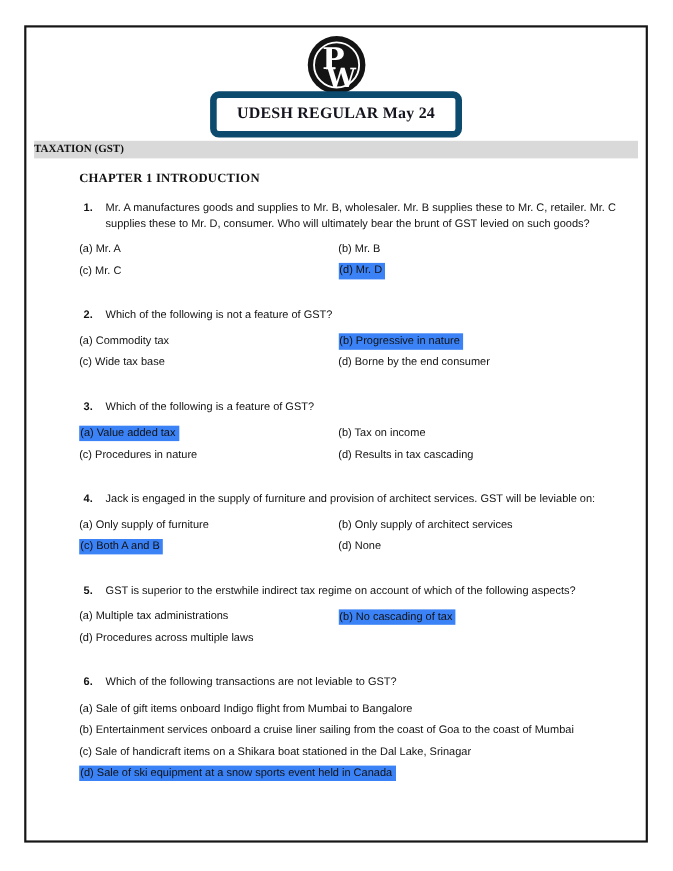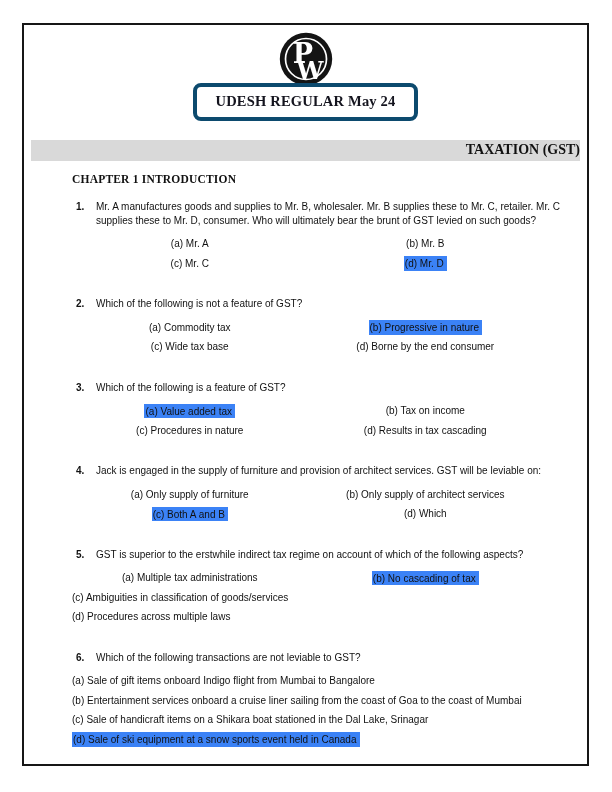--- a/index.html
+++ b/index.html
@@ -17,37 +17,37 @@
     border: 2px solid #161616;
     box-sizing: border-box;
     background: #fff;
     overflow: hidden;
   }
   .logo-wrap { text-align: center; margin-top: 7px; height: 54px; }
   .logo-wrap svg { display: inline-block; }
   .banner-wrap { text-align: center; margin-top: -3px; position: relative; z-index: 2; }
   .banner {
     display: inline-block;
-    border: 4px solid #0c4a6e;
+    border: 6px solid #0c4a6e;
     border-radius: 8px;
     padding: 6px 18px 7px;
     background: #fff;
     font-family: "Liberation Serif", serif;
     font-weight: 700;
     font-size: 14.5px;
     letter-spacing: 0.2px;
     color: #14141e;
   }
   .subject-bar {
-    margin: 19px 7px 0 7px;
+    margin: 3px 7px 0 7px;
     background: #d9d9d9;
-    text-align: right;
+    text-align: left;
     font-family: "Liberation Serif", serif;
     font-weight: 700;
-    font-size: 14px;
+    font-size: 10px;
     padding: 2px 0 3px;
     color: #111;
   }
   .content { padding: 0 23px 0 48px; }
   .chapter {
     font-family: "Liberation Serif", serif;
     font-weight: 700;
     font-size: 11.5px;
     margin-top: 12px;
     letter-spacing: 0.2px;
@@ -67,21 +67,20 @@
     margin-left: -20px;
     font-weight: 700;
   }
   .options { margin-top: 2px; display: flex; flex-wrap: wrap; }
   .opt {
     flex: 0 0 47.87%;
     max-width: 100%;
     font-size: 10px;
     line-height: 13.5px;
     margin-top: 6px;
-    text-align: center;
   }
   .opt.full { flex-basis: 100%; text-align: justify; }
   .opt-text.hl {
     background: #3b82f6;
     padding: 1.5px 3px 2px 1px;
     box-decoration-break: clone;
     -webkit-box-decoration-break: clone;
   }
 </style>
 </head>
@@ -137,30 +136,29 @@
         <div class="opt"><span class="opt-text">(d) Results in tax cascading</span></div>
       </div>
     </section>
 
     <section class="question">
       <p class="qtext"><span class="qnum">4.</span><span>Jack is engaged in the supply of furniture and provision of architect services. GST will be leviable on:</span></p>
       <div class="options">
         <div class="opt"><span class="opt-text">(a) Only supply of furniture</span></div>
         <div class="opt"><span class="opt-text">(b) Only supply of architect services</span></div>
         <div class="opt"><span class="opt-text hl">(c) Both A and B</span></div>
-        <div class="opt"><span class="opt-text">(d) Which</span></div>
+        <div class="opt"><span class="opt-text">(d) None</span></div>
       </div>
     </section>
 
     <section class="question">
       <p class="qtext"><span class="qnum">5.</span><span>GST is superior to the erstwhile indirect tax regime on account of which of the following aspects?</span></p>
       <div class="options">
         <div class="opt"><span class="opt-text">(a) Multiple tax administrations</span></div>
         <div class="opt"><span class="opt-text hl">(b) No cascading of tax</span></div>
-        <div class="opt full"><span class="opt-text">(c) Ambiguities in classification of goods/services</span></div>
         <div class="opt full"><span class="opt-text">(d) Procedures across multiple laws</span></div>
       </div>
     </section>
 
     <section class="question">
       <p class="qtext"><span class="qnum">6.</span><span>Which of the following transactions are not leviable to GST?</span></p>
       <div class="options">
         <div class="opt full"><span class="opt-text">(a) Sale of gift items onboard Indigo flight from Mumbai to Bangalore</span></div>
         <div class="opt full"><span class="opt-text">(b) Entertainment services onboard a cruise liner sailing from the coast of Goa to the coast of Mumbai</span></div>
         <div class="opt full"><span class="opt-text">(c) Sale of handicraft items on a Shikara boat stationed in the Dal Lake, Srinagar</span></div>

